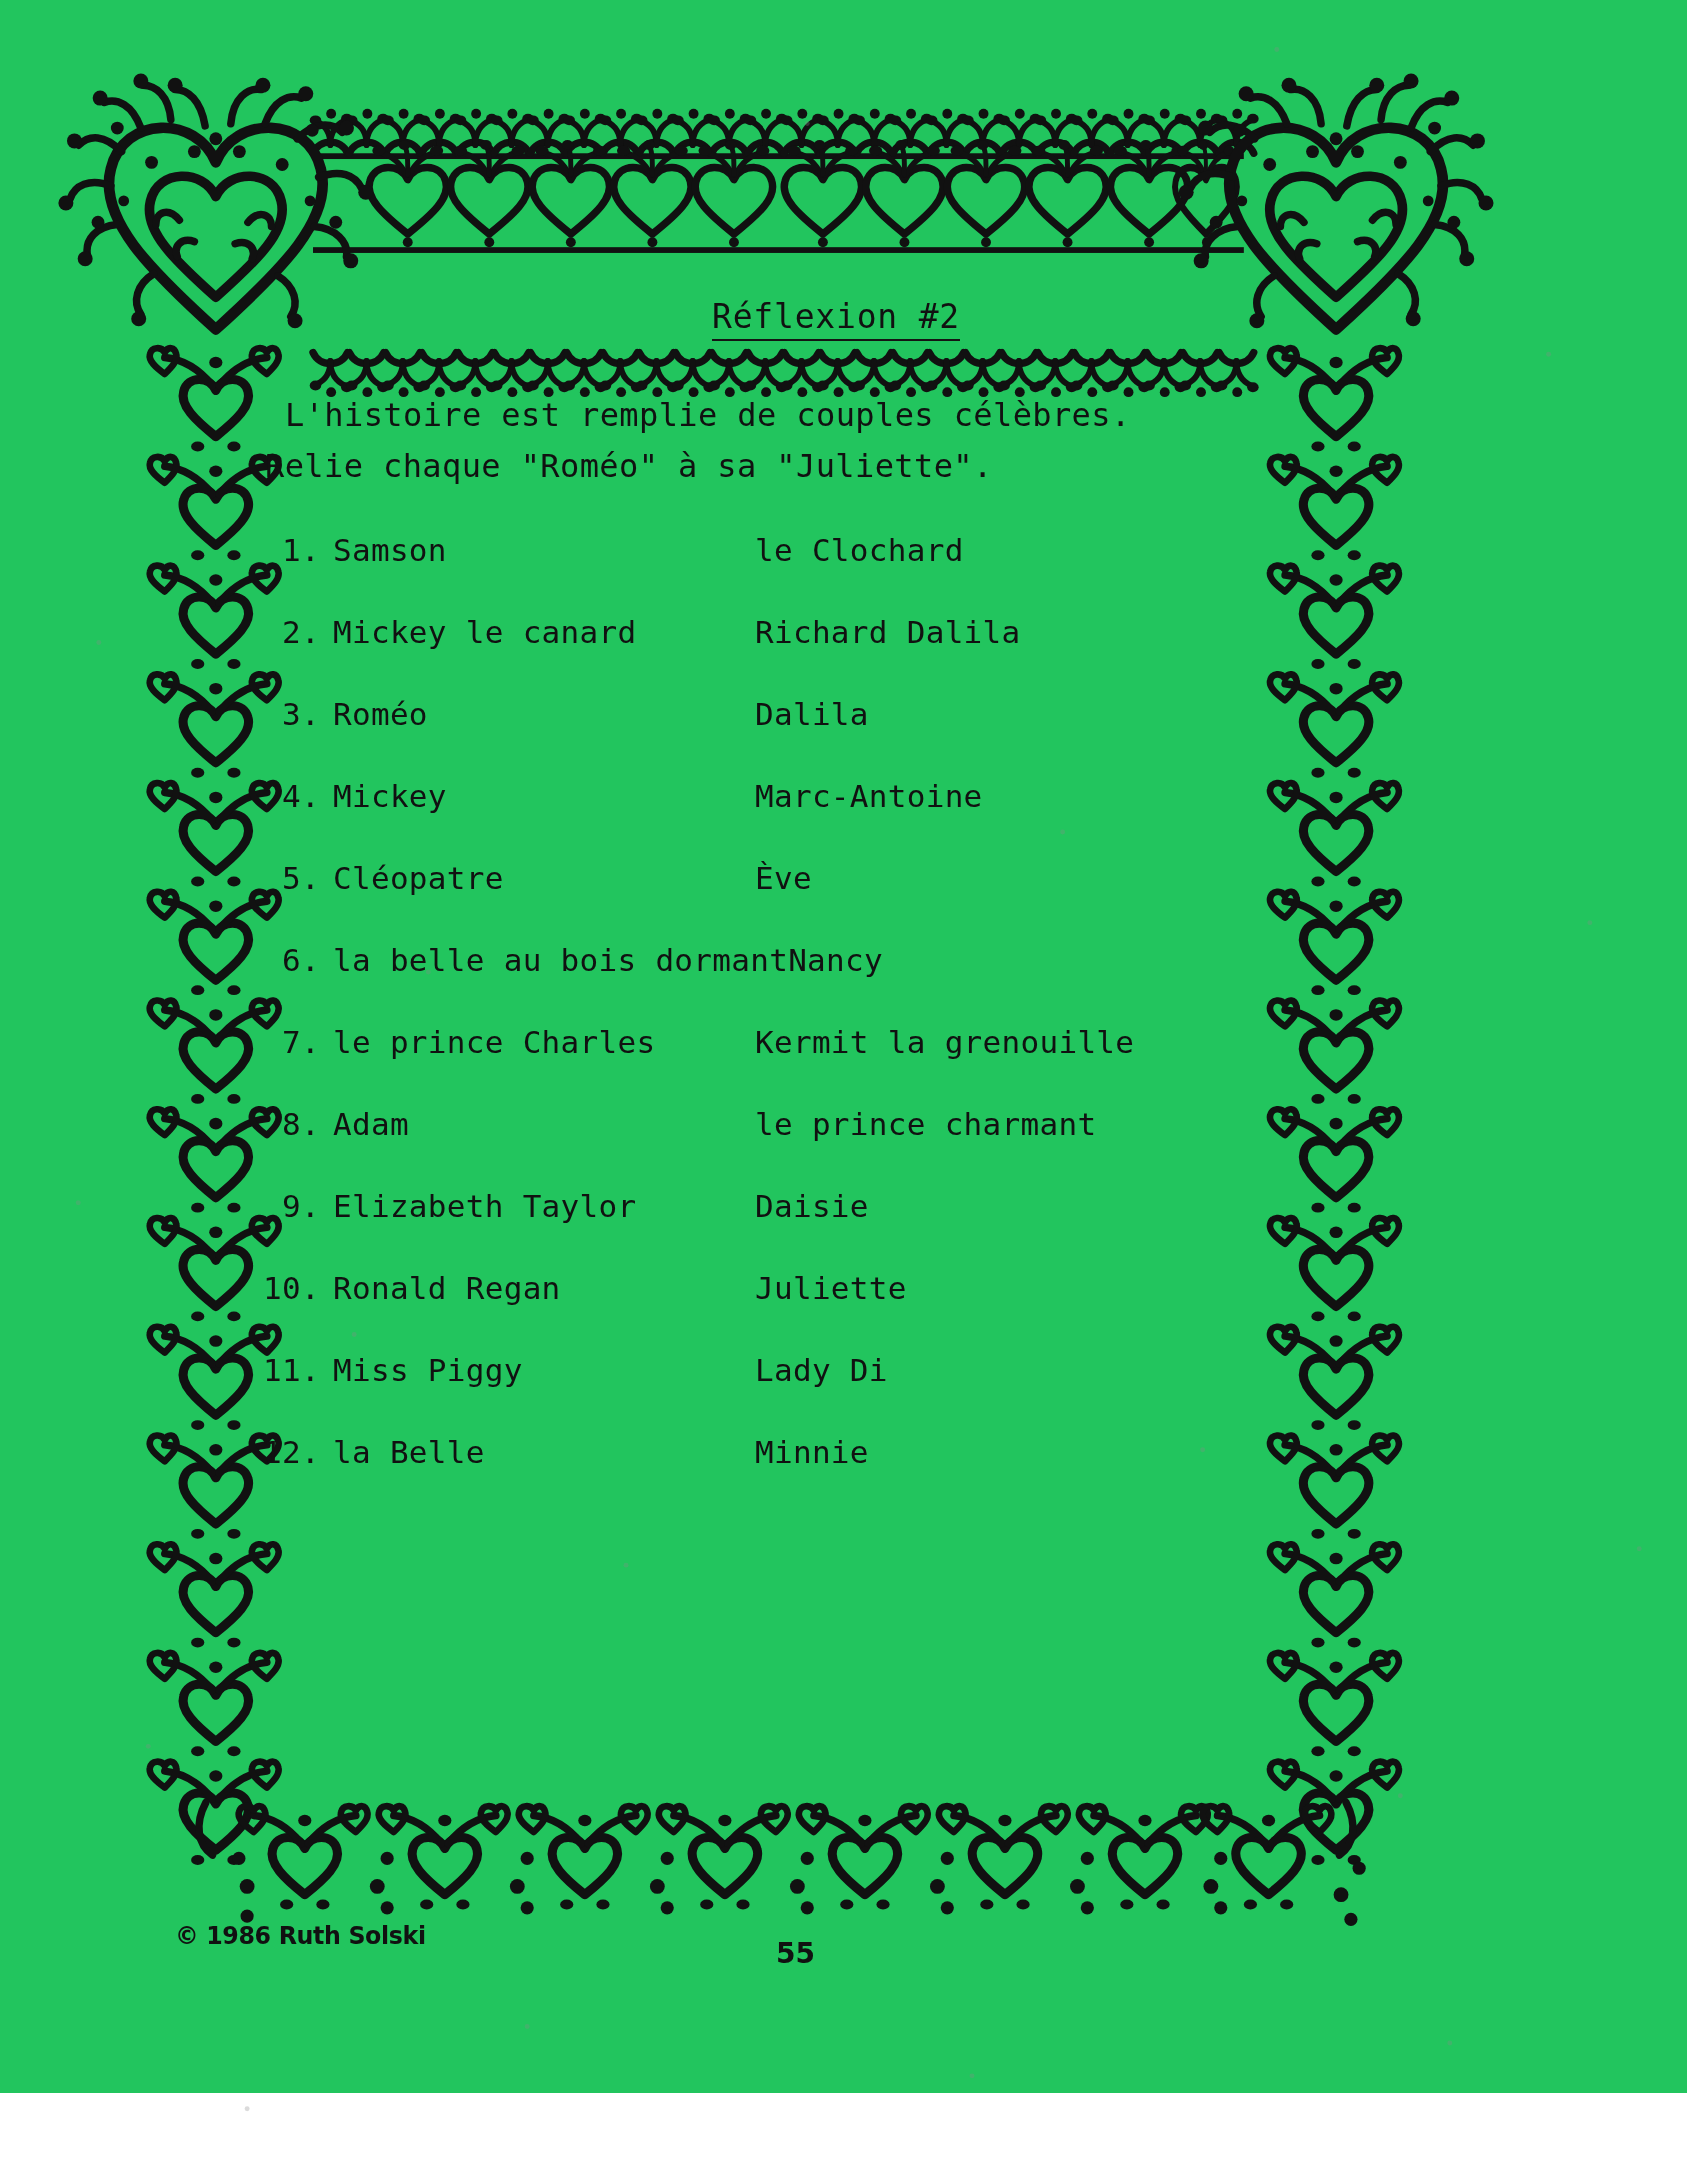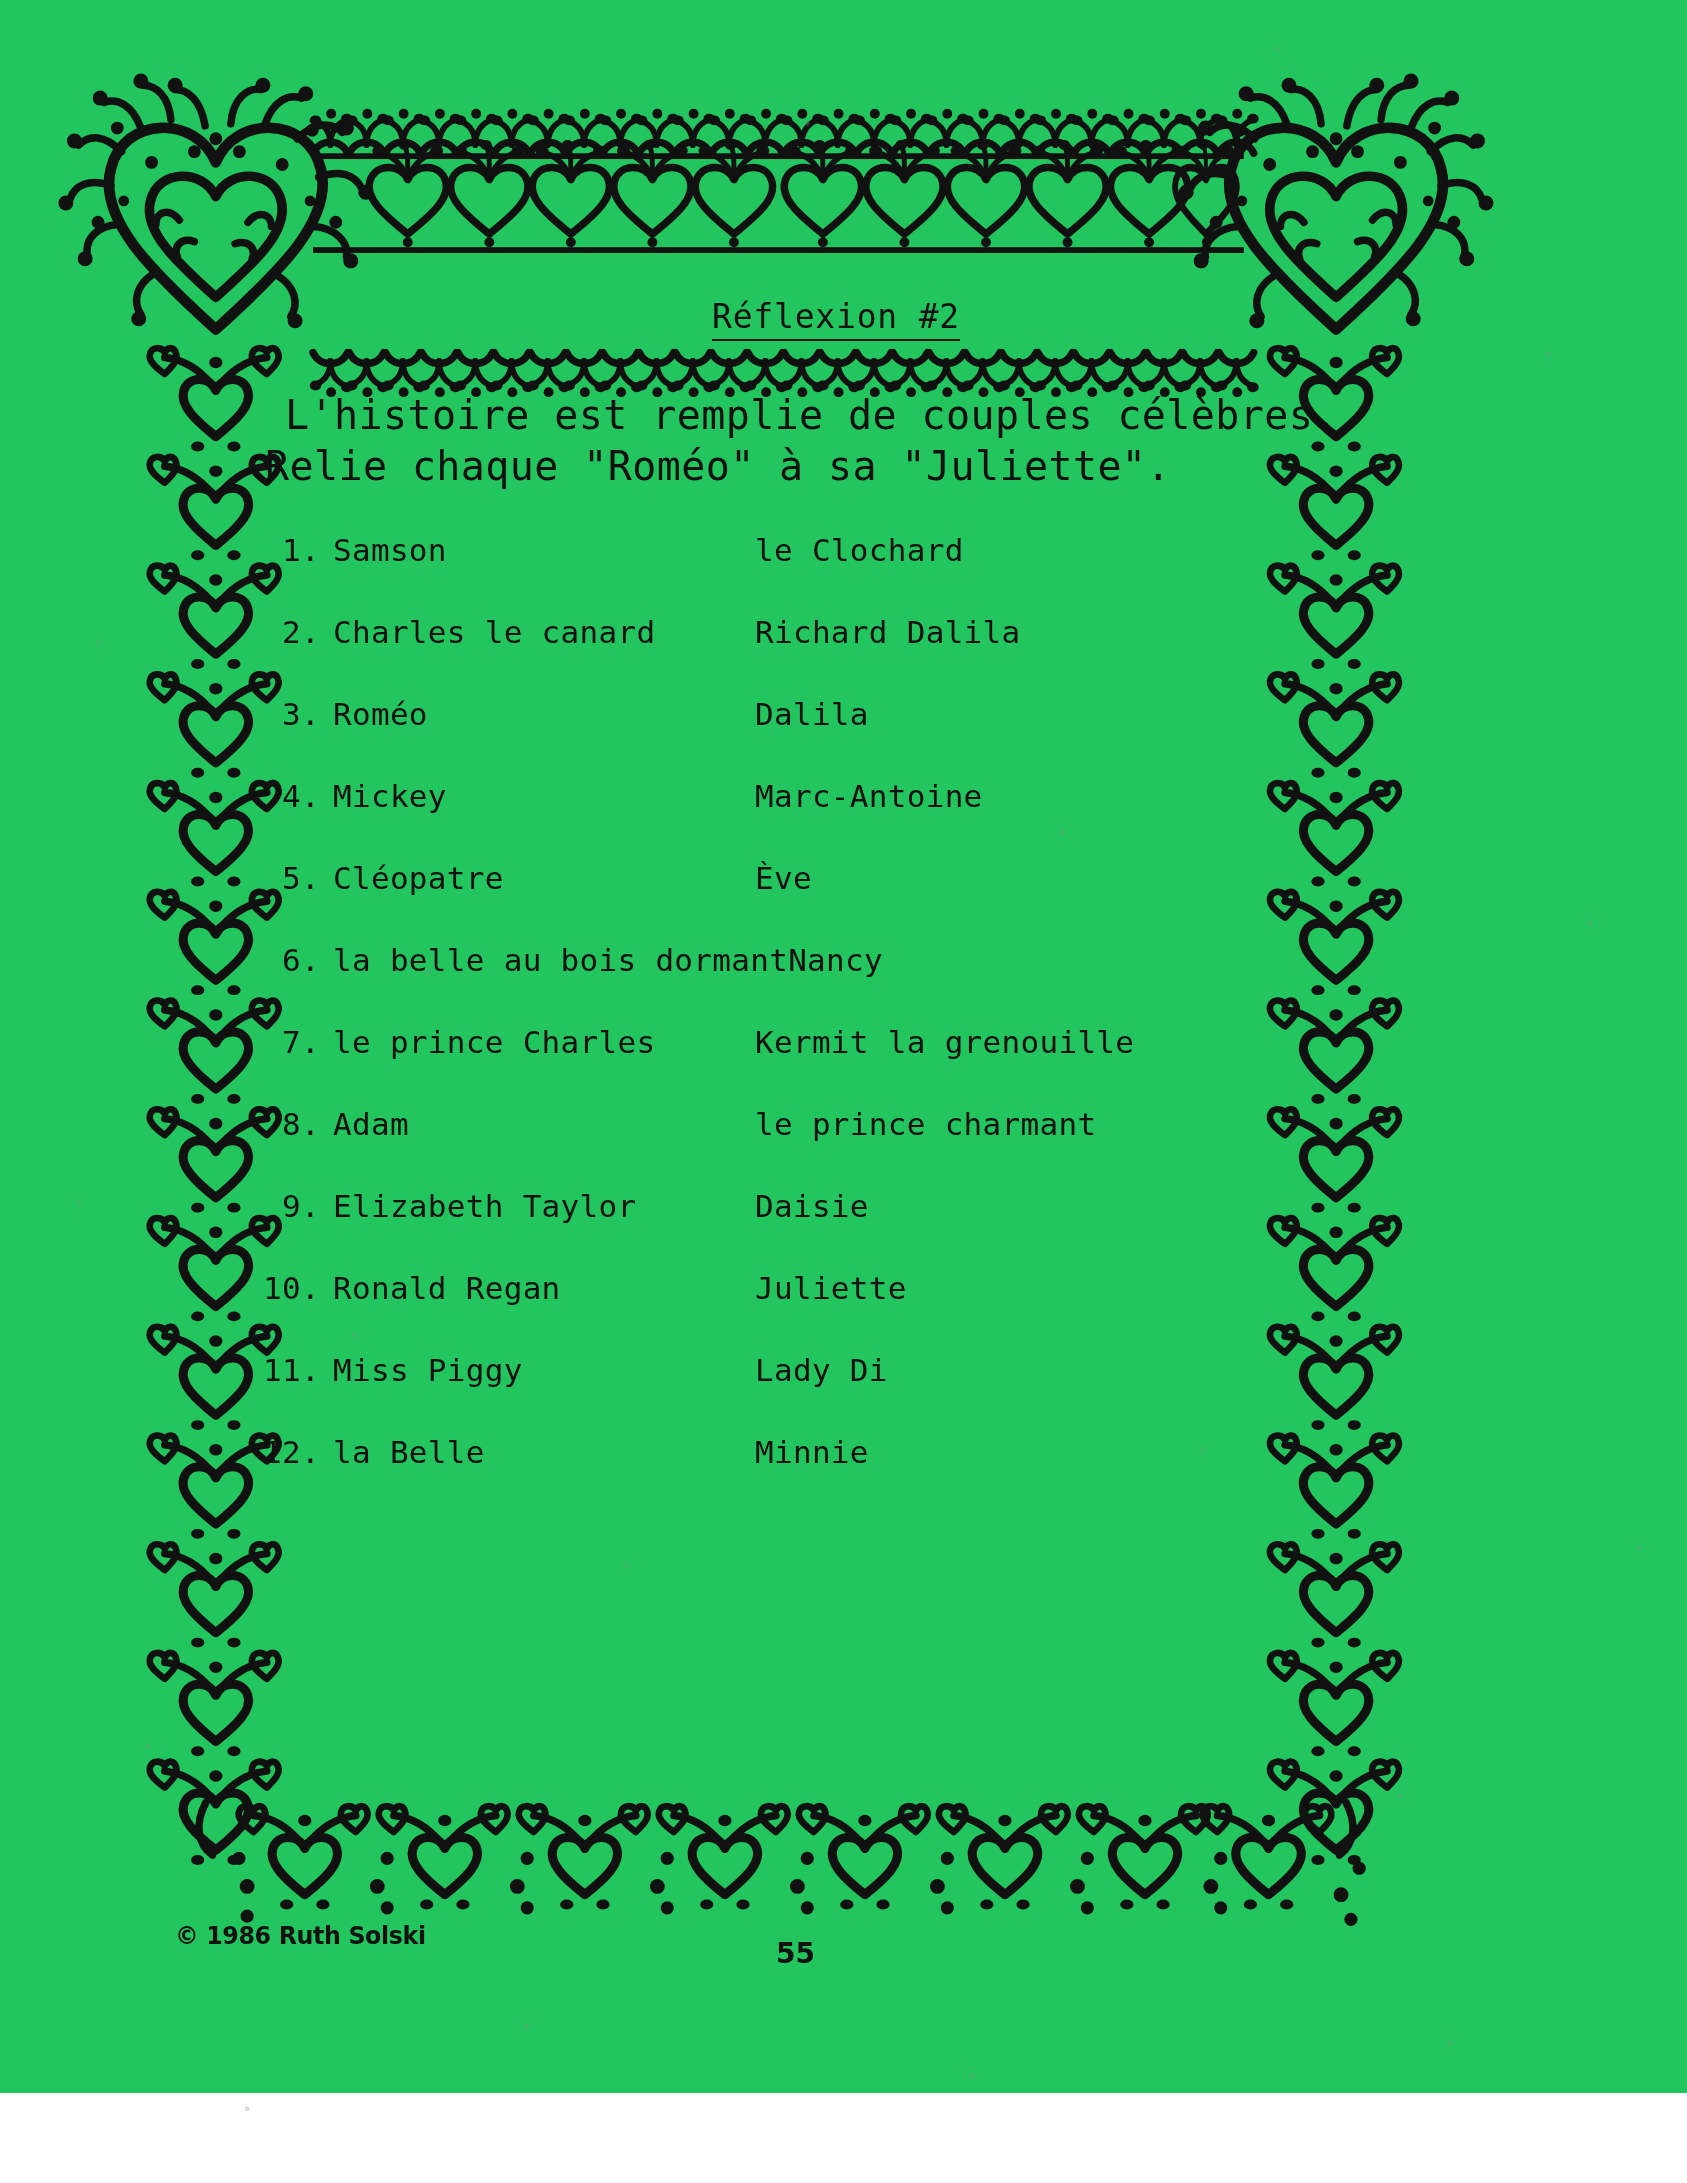--- a/index.html
+++ b/index.html
@@ -66,21 +66,21 @@
   .doc-subtitle {
     font-size: 33px;
     letter-spacing: 0.8px;
     text-align: center;
     margin: 49px 0 0 0;
     font-weight: 400;
   }
 
   .instructions {
     margin-top: 51px;
-    font-size: 40px;
+    font-size: 32px;
     line-height: 51px;
     letter-spacing: 0.4px;
     padding-left: 18px;
   }
   .instructions .line1 { display: block; text-indent: 20px; }
   .instructions .line2 { display: block; }
 
   
   #match-list {
     margin-top: 40px;
@@ -634,21 +634,21 @@
 
     <div id="match-list">
 
     <div class="match-row">
           <span class="match-num">1.</span>
           <span class="match-left">Samson</span>
           <span class="match-right">le Clochard</span>
         </div>
         <div class="match-row">
           <span class="match-num">2.</span>
-          <span class="match-left">Charles le canard</span>
+          <span class="match-left">Mickey le canard</span>
           <span class="match-right">Richard Dalila</span>
         </div>
         <div class="match-row">
           <span class="match-num">3.</span>
           <span class="match-left">Roméo</span>
           <span class="match-right">Dalila</span>
         </div>
         <div class="match-row">
           <span class="match-num">4.</span>
           <span class="match-left">Mickey</span>

